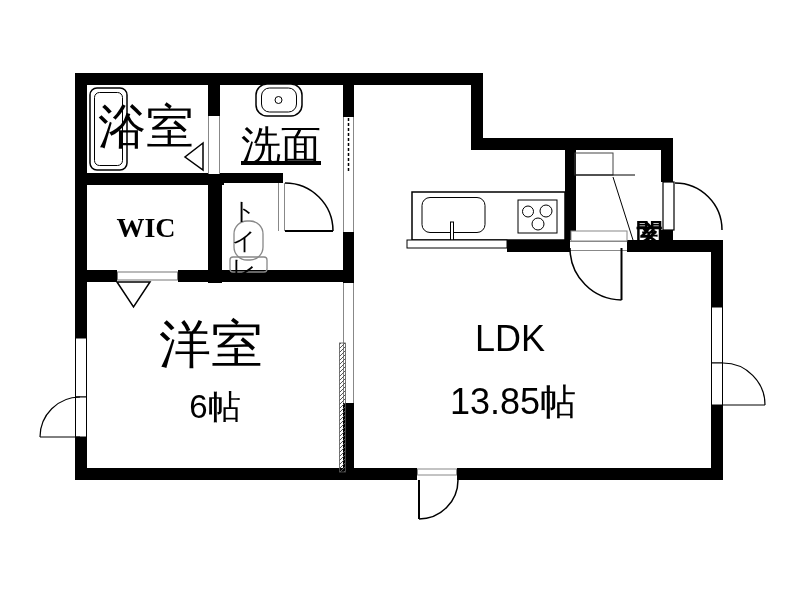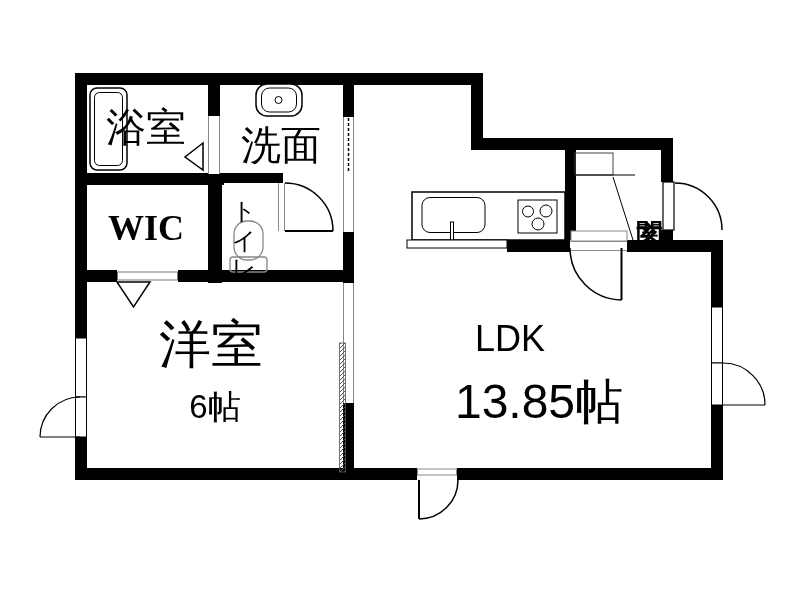--- a/index.html
+++ b/index.html
@@ -150,29 +150,29 @@
     </g>
 
     <g stroke="#000" stroke-width="1" fill="none">
       <rect x="575" y="153" width="38" height="22" stroke="#444"></rect>
       <line x1="575" y1="175" x2="635" y2="175"></line>
       <line x1="613" y1="177" x2="633" y2="240"></line>
       <rect x="571" y="231" width="56" height="10" stroke="#888" fill="#fff"></rect>
     </g>
   </svg>
 
-  <div class="label" style="left:146px;top:127px;font-size:40px;">浴室</div>
+  <div class="label" style="left:146px;top:127px;font-size:48px;">浴室</div>
 
-  <div class="label" style="left:281px;top:145px;font-size:40px;">洗面</div>
+  <div class="label" style="left:281px;top:145px;font-size:40px;text-decoration:underline;">洗面</div>
 
-  <div class="label serif" style="left:146px;top:228px;font-size:36px;">WIC</div>
+  <div class="label serif" style="left:146px;top:228px;font-size:28px;">WIC</div>
 
   <div class="label vert" style="left:244px;top:228px;font-size:24px;">トイレ</div>
 
   <div class="label vert" style="left:650px;top:201px;font-size:26px;font-weight:700;">玄関</div>
 
   <div class="label" style="left:211px;top:344px;font-size:52px;">洋室</div>
   <div class="label" style="left:215px;top:406px;font-size:33px;">6帖</div>
 
   <div class="label" style="left:510px;top:339px;font-size:36px;">LDK</div>
-  <div class="label" style="left:539px;top:402px;font-size:48px;">13.85帖</div>
+  <div class="label" style="left:513px;top:402px;font-size:36px;">13.85帖</div>
 
 </div>
 
 </body></html>

